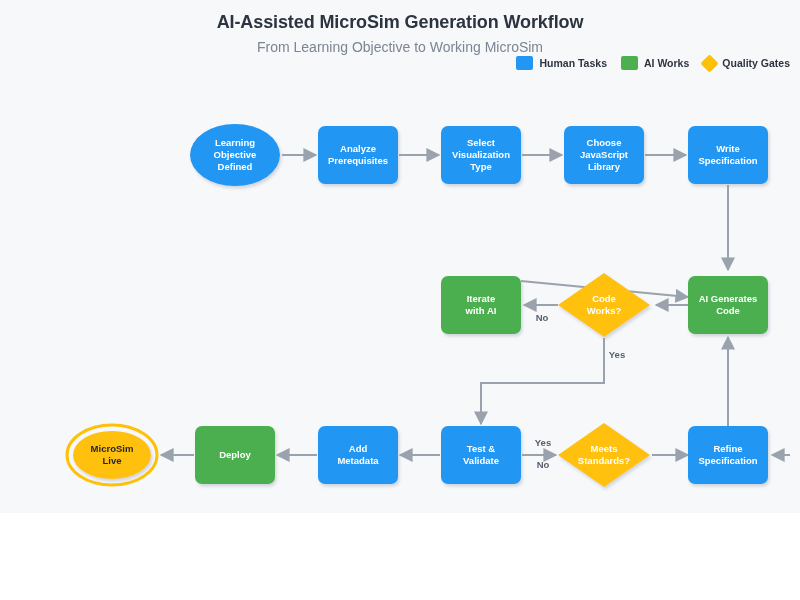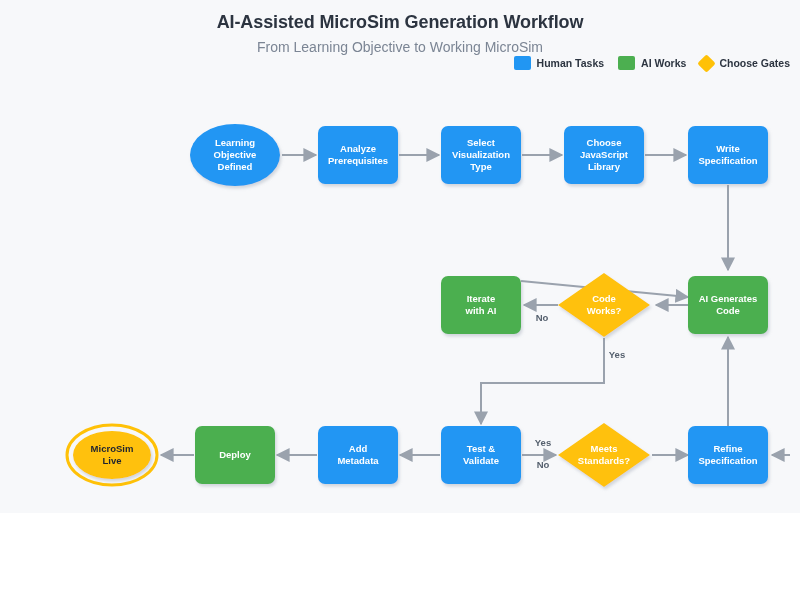--- a/index.html
+++ b/index.html
@@ -117,21 +117,21 @@
       <div class="legend-item">
         <span class="legend-swatch" style="background: rgb(33, 150, 243);"></span>
         <span class="legend-label">Human Tasks</span>
       </div>
       <div class="legend-item">
         <span class="legend-swatch" style="background: rgb(76, 175, 80);"></span>
         <span class="legend-label">AI Works</span>
       </div>
       <div class="legend-item">
         <span class="legend-swatch diamond" style="background: rgb(255, 193, 7);"></span>
-        <span class="legend-label">Choose Gates</span>
+        <span class="legend-label">Quality Gates</span>
       </div>
     </div>
 
   <svg id="flow" viewBox="0 0 800 513">
     <defs>
       <marker id="arrow" viewBox="0 0 10 10" refX="9" refY="5" markerWidth="7" markerHeight="7" orient="auto-start-reverse">
         <path d="M 0 0 L 10 5 L 0 10 z" fill="#9aa2ad"></path>
       </marker>
       <filter id="nodeshadow" x="-30%" y="-30%" width="170%" height="180%">
         <feDropShadow dx="1.5" dy="2.5" stdDeviation="1.6" flood-color="#8a95a5" flood-opacity="0.35"></feDropShadow>

